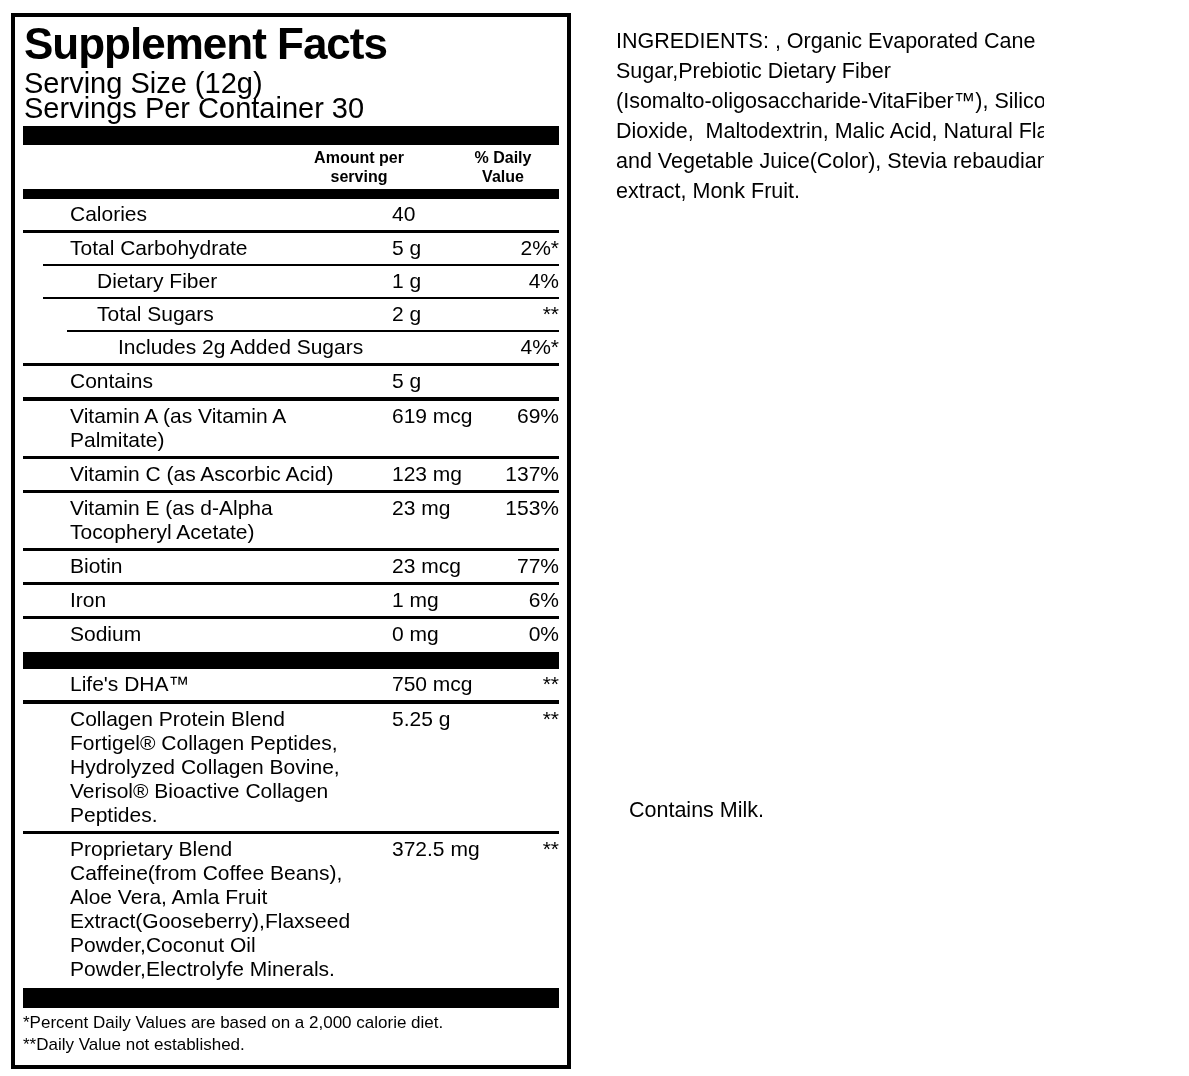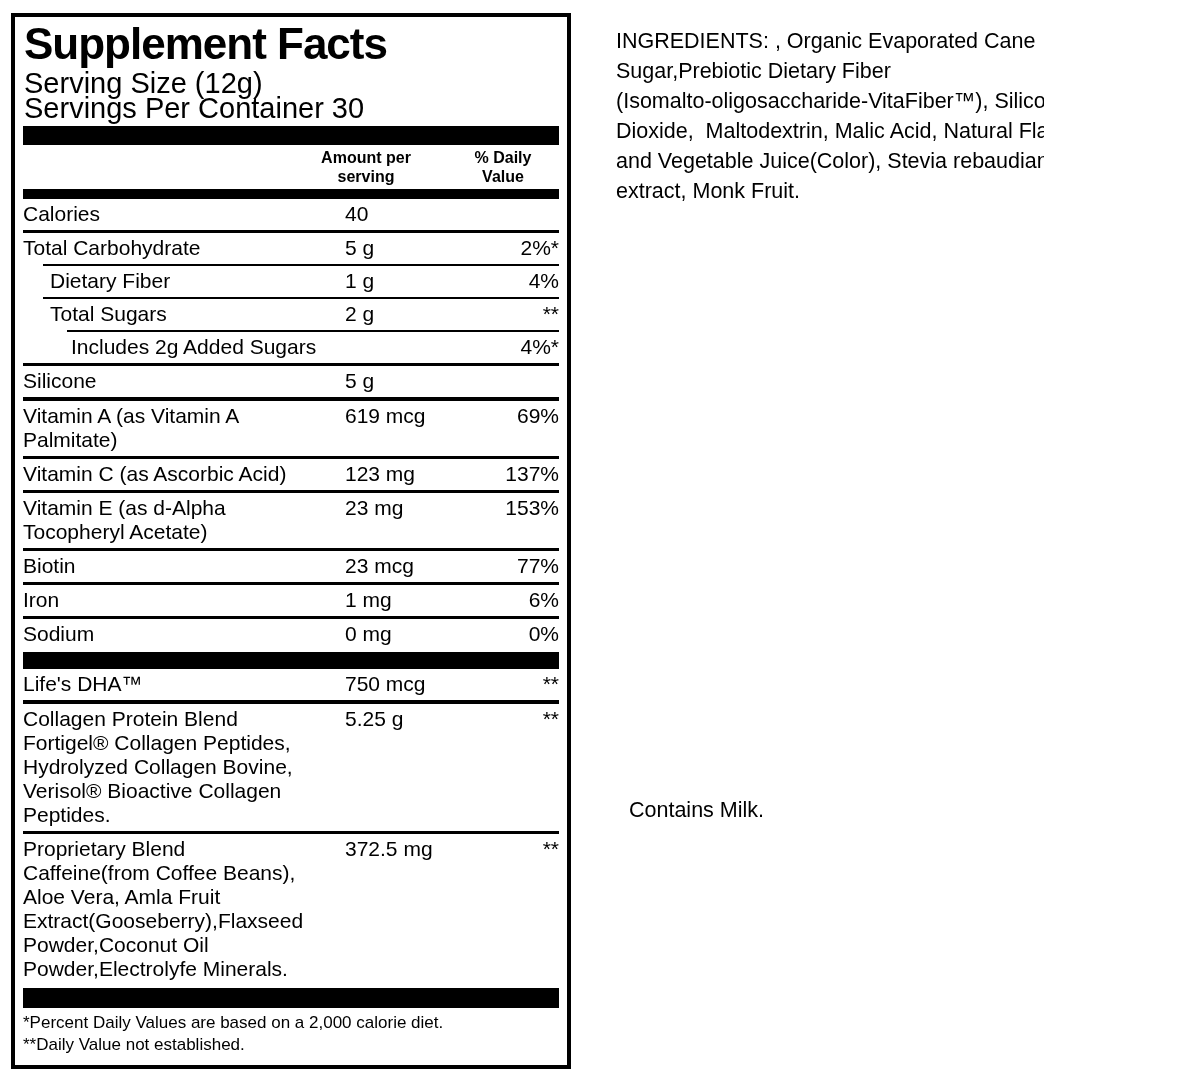--- a/index.html
+++ b/index.html
@@ -58,31 +58,32 @@
     height: 44px;
   }
   .col-head {
     position: absolute;
     top: 3px;
     text-align: center;
     font-weight: bold;
     font-size: 16px;
     line-height: 19px;
   }
-  .amount-head { left: 288px; width: 110px; }
+  .amount-head { left: 281px; width: 110px; }
   .dv-head    { right: 16px;  width: 80px;  }
 
   .facts-table { display: block; }
   .trow {
     display: grid;
     grid-template-columns: 322px 113px 1fr;
     padding: 3px 0 4px 0;
     font-size: 21px;
     line-height: 24px;
     align-items: start;
+    margin-left: 47px;
   }
   .cell.name   { white-space: pre-line; }
   .cell.amount { text-align: left; }
   .cell.dv     { text-align: right; }
   .indent1 .name { padding-left: 27px; }
   .indent2 .name { padding-left: 48px; }
 
   .divider       { background: #000; }
   .divider.full  { height: 3px; }
   .divider.thick { height: 4px; }
@@ -159,21 +160,21 @@
           <div class="cell dv">**</div>
         </div>
         <div class="divider sub2"></div>
         <div class="trow indent2">
           <div class="cell name">Includes 2g Added Sugars</div>
           <div class="cell amount"></div>
           <div class="cell dv">4%*</div>
         </div>
         <div class="divider full"></div>
         <div class="trow indent0">
-          <div class="cell name">Silicone</div>
+          <div class="cell name">Contains</div>
           <div class="cell amount">5 g</div>
           <div class="cell dv"></div>
         </div>
         <div class="divider thick"></div>
         <div class="trow indent0">
           <div class="cell name">Vitamin A (as Vitamin A
 Palmitate)</div>
           <div class="cell amount">619 mcg</div>
           <div class="cell dv">69%</div>
         </div>

